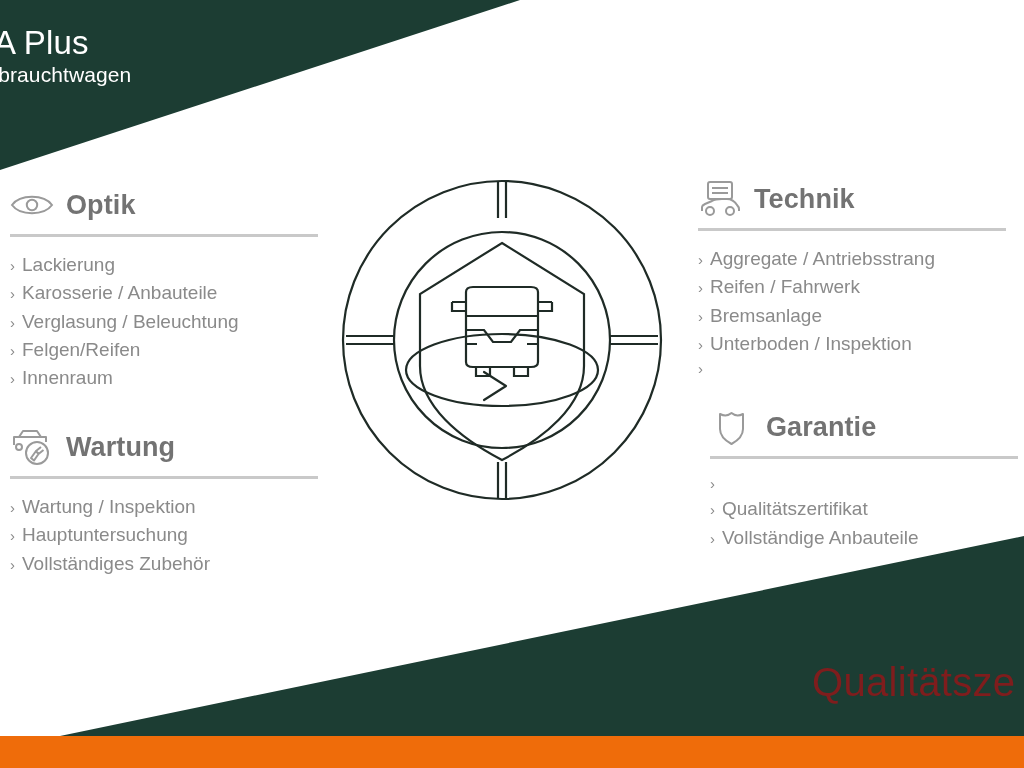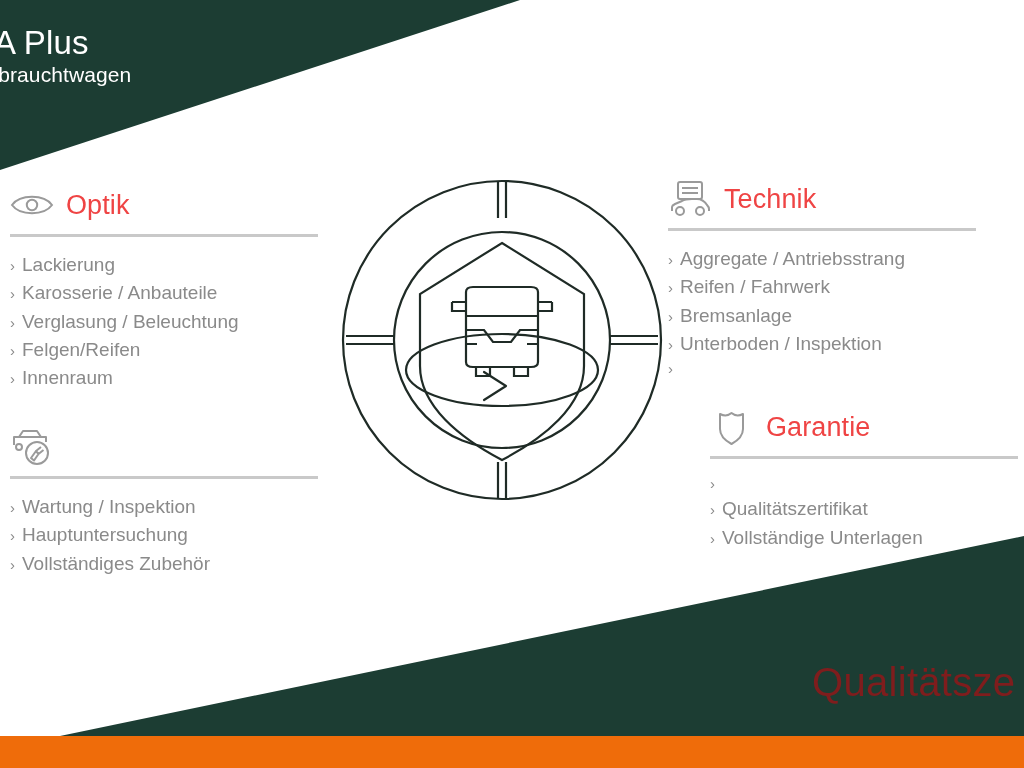--- a/index.html
+++ b/index.html
@@ -73,41 +73,41 @@
     letter-spacing: 0.3px;
   }
 
   
   .category {
     position: absolute;
     width: 310px;
   }
   #cat-optik    { left: 10px;  top: 182px; }
   #cat-wartung  { left: 10px;  top: 424px; }
-  #cat-technik  { left: 668px; top: 176px; }
+  #cat-technik  { left: 698px; top: 176px; }
   #cat-garantie { left: 710px; top: 404px; }
 
   .cat-head {
     display: flex;
     align-items: center;
     height: 46px;
   }
   .cat-icon {
     width: 46px;
     height: 40px;
     flex: 0 0 46px;
     display: flex;
     align-items: center;
     justify-content: flex-start;
   }
   .cat-icon svg { display: block; }
   .cat-title {
     font-size: 27px;
-    font-weight: 400;
-    color: #ef4444;
+    font-weight: 700;
+    color: #737373;
     letter-spacing: 0.1px;
     margin-left: 10px;
   }
   .cat-rule {
     height: 3px;
     background: #c9c9c9;
     width: 308px;
     margin-top: 6px;
   }
   .cat-list {
@@ -191,20 +191,21 @@
     <div class="cat-head">
       <span class="cat-icon">
         <svg width="44" height="40" viewBox="0 0 44 40">
           <path d="M4 18 L4 10 L9 10 L13 4 L27 4 L31 10 L36 10 L36 15" fill="none" stroke="#9a9a9a" stroke-width="2" stroke-linejoin="round"></path>
           <path d="M4 10 L31 10" fill="none" stroke="#9a9a9a" stroke-width="2"></path>
           <circle cx="9" cy="20" r="3" fill="none" stroke="#9a9a9a" stroke-width="2"></circle>
           <circle cx="27" cy="26" r="11" fill="none" stroke="#9a9a9a" stroke-width="2"></circle>
           <path d="M31 20 L26 24 L28.5 27 L33.5 23 M26 24 L21 31 L24 33.5 L28.5 27" fill="none" stroke="#9a9a9a" stroke-width="2" stroke-linejoin="round"></path>
         </svg>
       </span>
+      <span class="cat-title">Wartung</span>
     </div>
     <div class="cat-rule"></div>
     <ul class="cat-list">
       <li>
           <span class="chev">›</span>
           <span>Wartung / Inspektion</span>
         </li>
       <li>
           <span class="chev">›</span>
           <span>Hauptuntersuchung</span>
@@ -266,21 +267,21 @@
     <ul class="cat-list">
       <li>
           <span class="chev">›</span>
         </li>
       <li>
           <span class="chev">›</span>
           <span>Qualitätszertifikat</span>
         </li>
       <li>
           <span class="chev">›</span>
-          <span>Vollständige Unterlagen</span>
+          <span>Vollständige Anbauteile</span>
         </li>
     </ul>
   </div>
 
   <div id="emblem">
     <svg width="340" height="340" viewBox="0 0 340 340">
       <g fill="none" stroke="#1f2b26" stroke-width="2.2">
 
         <path d="M170 11 A159 159 0 0 0 170 329"></path>
         <path d="M170 11 A159 159 0 0 1 170 329"></path>

